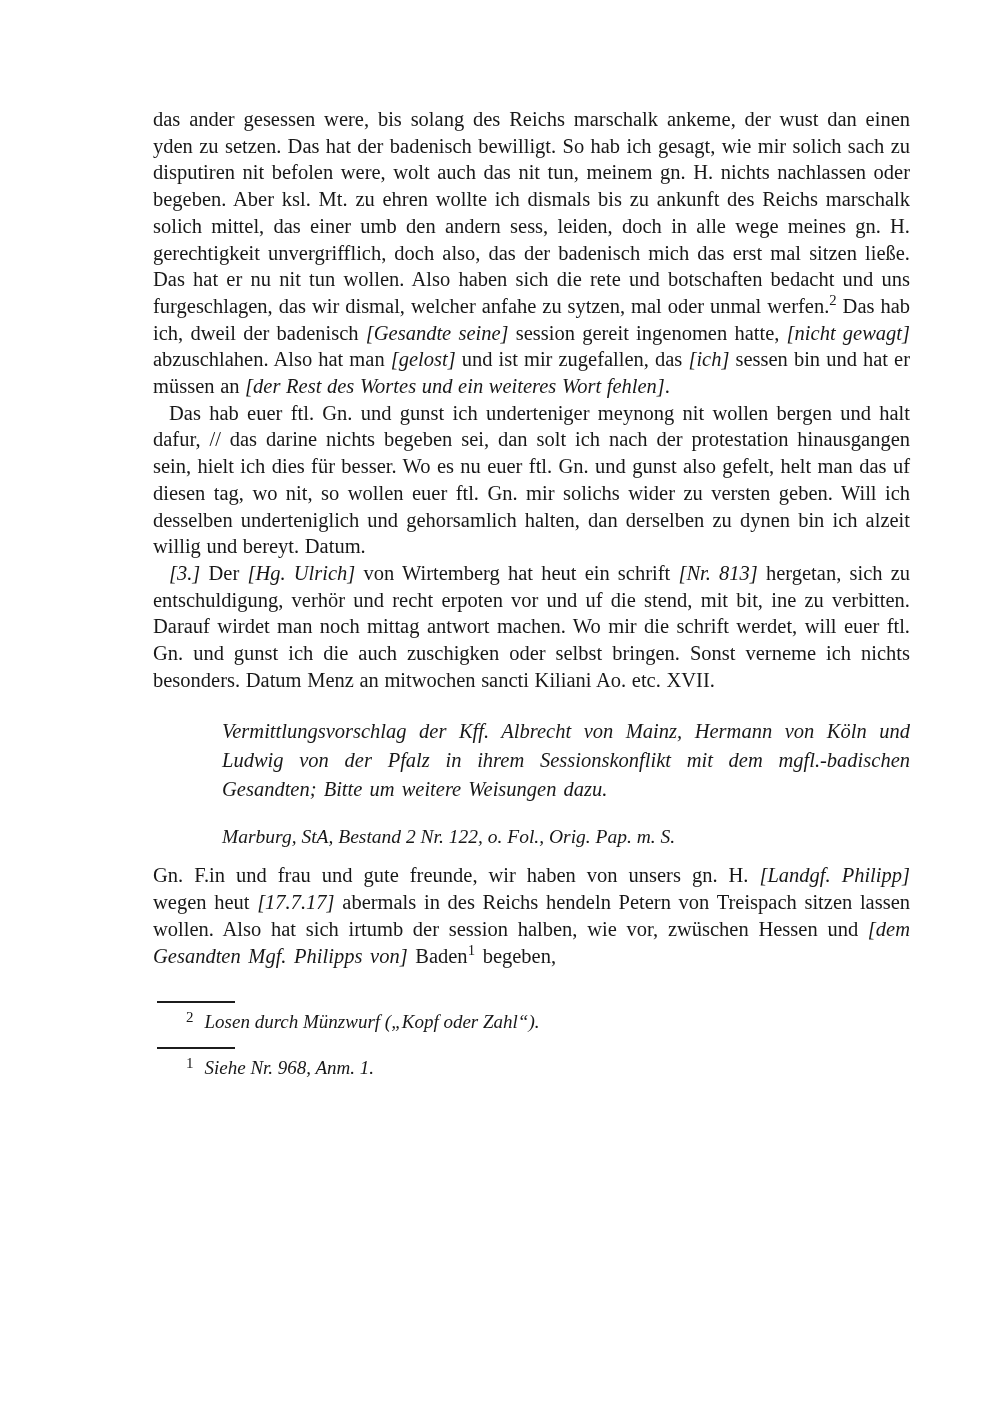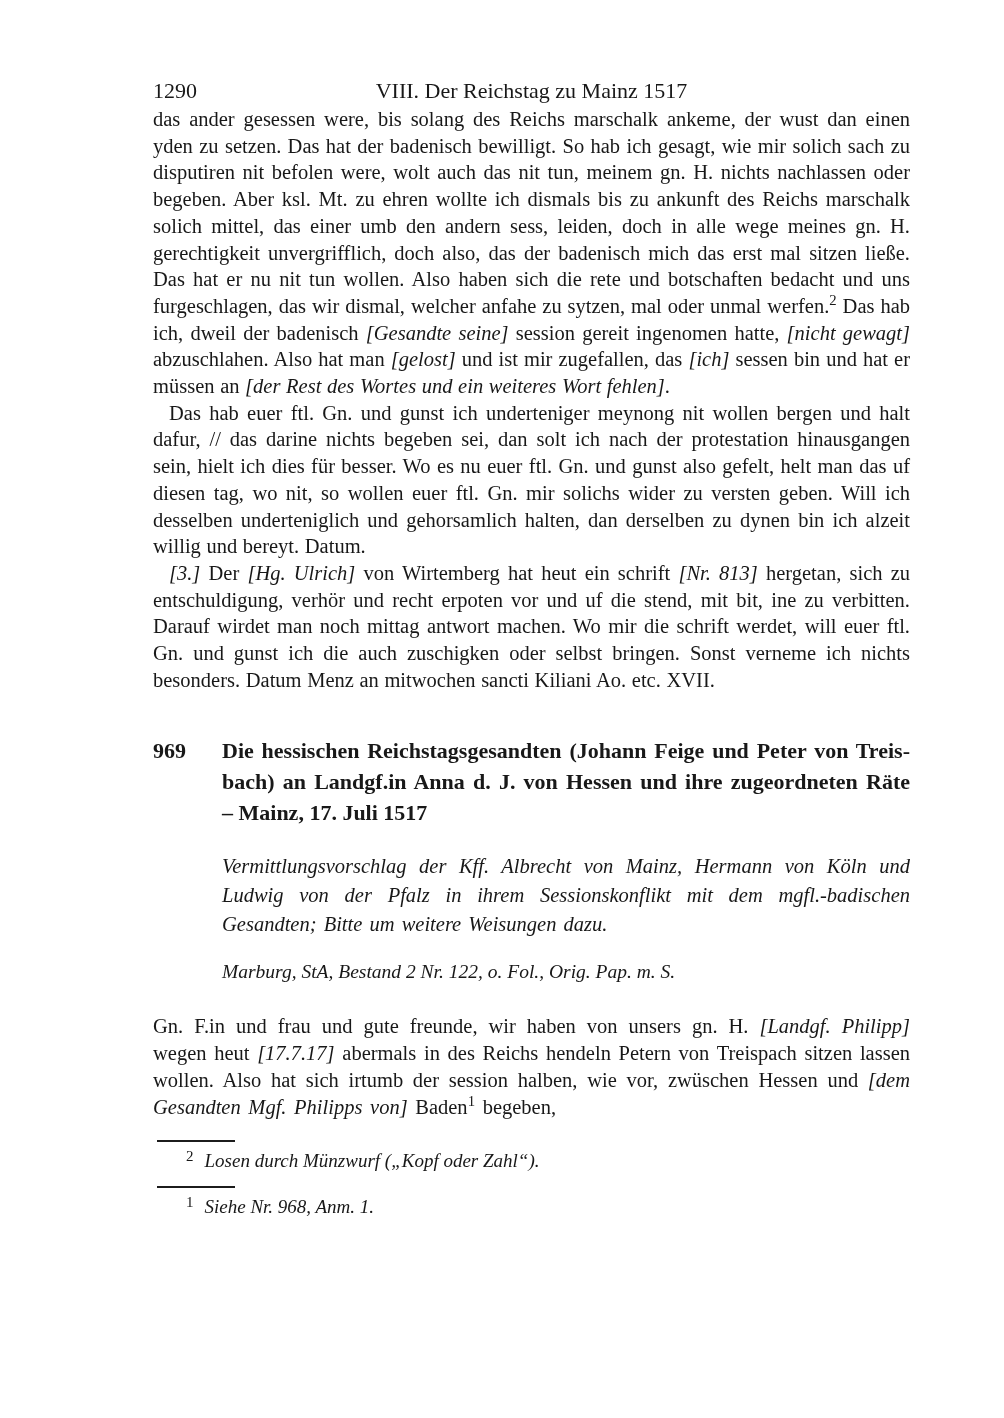--- a/index.html
+++ b/index.html
@@ -29,21 +29,21 @@
   }
   .pagenum {
     position: absolute;
     left: 0;
     top: 0;
   }
   .rhead {
     text-align: center;
   }
   .body-paras {
-    margin-top: 2px;
+    margin-top: 28px;
   }
   .para {
     font-size: 20.5px;
     line-height: 26.7px;
     text-align: justify;
     word-spacing: 0.5px;
   }
   .para.indent {
     text-indent: 16px;
   }
@@ -83,27 +83,27 @@
     word-spacing: 2px;
   }
   .source {
     margin-left: 69px;
     margin-top: 20px;
     font-style: italic;
     font-size: 19.5px;
     line-height: 26px;
   }
   .docbody {
-    margin-top: 28px;
+    margin-top: 12px;
   }
   .docbody .para {
     word-spacing: 2.5px;
   }
   .footnotes {
-    margin-top: 20px;
+    margin-top: 32px;
   }
   .fnrule {
     width: 78px;
     height: 0;
     border-top: 2px solid #1c1c1c;
     margin-left: 4px;
   }
   .fnrule.second {
     margin-top: 13px;
   }
@@ -121,39 +121,27 @@
   }
   .fn .fntext {
     font-style: italic;
   }
 </style>
 </head>
 <body>
 
 <div class="textblock">
 
-  <div class="running">
-    <span class="pagenum">1290</span>
-    <div class="rhead">VIII. Der Reichstag zu Mainz 1517</div>
-  </div>
 
   <div class="body-paras">
     <div class="para"><span>das ander gesessen were, bis solang des Reichs marschalk ankeme, der wust dan einen yden zu setzen. Das hat der badenisch bewilligt. So hab ich gesagt, wie mir solich sach zu disputiren nit befolen were, wolt auch das nit tun, meinem gn. H. nichts nachlassen oder begeben. Aber ksl. Mt. zu ehren wollte ich dismals bis zu ankunft des Reichs marschalk solich mittel, das einer umb den andern sess, leiden, doch in alle wege meines gn. H. gerechtigkeit unvergrifflich, doch also, das der badenisch mich das erst mal sitzen ließe. Das hat er nu nit tun wollen. Also haben sich die rete und botschaften bedacht und uns furgeschlagen, das wir dismal, welcher anfahe zu sytzen, mal oder unmal werfen.</span><sup class="fnref">2</sup><span> Das hab ich, dweil der badenisch </span><span class="it">[Gesandte seine]</span><span> session gereit ingenomen hatte, </span><span class="it">[nicht gewagt]</span><span> abzuschlahen. Also hat man </span><span class="it">[gelost]</span><span> und ist mir zugefallen, das </span><span class="it">[ich]</span><span> sessen bin und hat er müssen an </span><span class="it">[der Rest des Wortes und ein weiteres Wort fehlen]</span><span>.</span></div>
     <div class="para indent"><span>Das hab euer ftl. Gn. und gunst ich underteniger meynong nit wollen bergen und halt dafur, // das darine nichts begeben sei, dan solt ich nach der protestation hinausgangen sein, hielt ich dies für besser. Wo es nu euer ftl. Gn. und gunst also gefelt, helt man das uf diesen tag, wo nit, so wollen euer ftl. Gn. mir solichs wider zu versten geben. Will ich desselben underteniglich und gehorsamlich halten, dan derselben zu dynen bin ich alzeit willig und bereyt. Datum.</span></div>
     <div class="para indent"><span class="it">[3.]</span><span> Der </span><span class="it">[Hg. Ulrich]</span><span> von Wirtemberg hat heut ein schrift </span><span class="it">[Nr. 813]</span><span> hergetan, sich zu entschuldigung, verhör und recht erpoten vor und uf die stend, mit bit, ine zu verbitten. Darauf wirdet man noch mittag antwort machen. Wo mir die schrift werdet, will euer ftl. Gn. und gunst ich die auch zuschigken oder selbst bringen. Sonst verneme ich nichts besonders. Datum Menz an mitwochen sancti Kiliani Ao. etc. XVII.</span></div>
   </div>
 
-  <div class="dochead">
-    <div class="docnum">969</div>
-    <div class="title-lines">
-        <div class="tline">Die hessischen Reichstagsgesandten (Johann Feige und Peter von Treis-</div>
-        <div class="tline">bach) an Landgf.in Anna d. J. von Hessen und ihre zugeordneten Räte</div>
-        <div class="tline">– Mainz, 17. Juli 1517</div>
-      </div>
-  </div>
 
   <div class="regest">Vermittlungsvorschlag der Kff. Albrecht von Mainz, Hermann von Köln und Ludwig von der Pfalz in ihrem Sessionskonflikt mit dem mgfl.-badischen Gesandten; Bitte um weitere Weisungen dazu.</div>
 
   <div class="source">Marburg, StA, Bestand 2 Nr. 122, o. Fol., Orig. Pap. m. S.</div>
 
   <div class="docbody">
     <div class="para"><span>Gn. F.in und frau und gute freunde, wir haben von unsers gn. H. </span><span class="it">[Landgf. Philipp]</span><span> wegen heut </span><span class="it">[17.7.17]</span><span> abermals in des Reichs hendeln Petern von Treispach sitzen lassen wollen. Also hat sich irtumb der session halben, wie vor, zwüschen Hessen und </span><span class="it">[dem Gesandten Mgf. Philipps von]</span><span> Baden</span><sup class="fnref">1</sup><span> begeben,</span></div>
   </div>
 
   <div class="footnotes">

